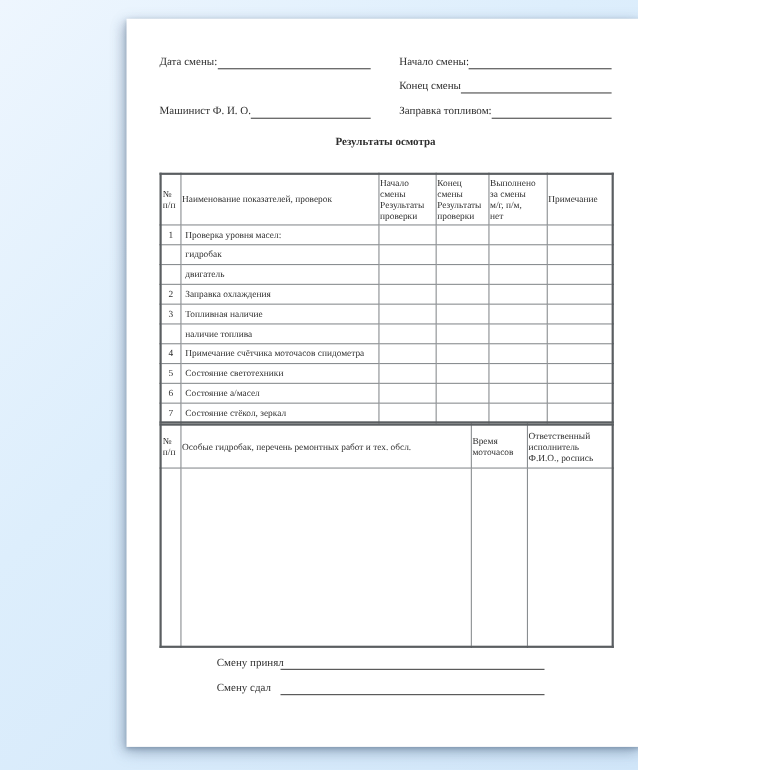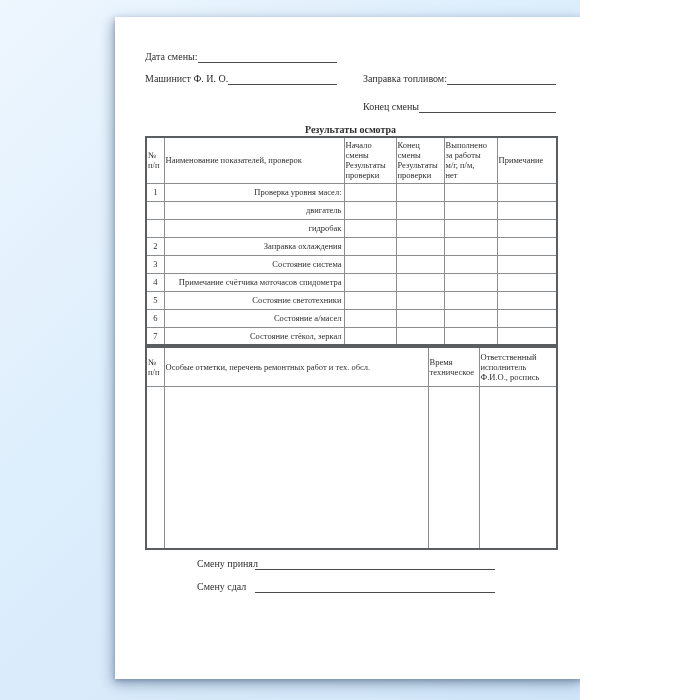--- a/index.html
+++ b/index.html
@@ -33,33 +33,33 @@
   .field-row{display:flex;align-items:flex-end;height:13px;margin-bottom:9px;font-size:10px;line-height:12px;}
   .field-row.r2{margin-bottom:10px;}
   .field-row.r3{margin-bottom:15px;}
   .w-left{width:192px;}
   .w-right{width:193px;}
   .gap{flex:1;}
   .field{display:flex;align-items:flex-end;}
   .flabel{white-space:nowrap;}
   .fline{flex:1;border-bottom:1px solid var(--rule-line);height:12px;}
 
-  .section-title{font-weight:bold;text-align:center;font-size:10px;line-height:13px;}
+  .section-title{font-weight:bold;text-align:center;font-size:10px;line-height:13px;margin-bottom:21px;}
   .section-title.second{margin-top:8px;margin-bottom:7px;}
 
   
   table{border-collapse:collapse;table-layout:fixed;width:411px;border:2px solid var(--border-outer);}
   th,td{border:1px solid var(--border-inner);overflow:hidden;}
   th{
     font-weight:normal;font-size:8.5px;line-height:10px;
     white-space:pre-line;text-align:left;vertical-align:middle;padding:2px 1px;
   }
   td{font-size:8.5px;line-height:10px;vertical-align:middle;}
   td.num{text-align:center;padding:0 1px;}
-  td.name{text-align:right;padding:0 2px 0 4px;white-space:nowrap;}
+  td.name{text-align:left;padding:0 2px 0 4px;white-space:nowrap;}
   .t1 thead tr{height:46px;}
   .t1 tbody tr{height:18px;}
   .t2 thead tr{height:39px;}
   .t2 tbody tr{height:163px;}
   .t2 tbody td{vertical-align:top;}
 
   
   .sig-row{display:flex;align-items:flex-end;width:298px;margin-left:52px;height:13px;font-size:10px;line-height:12px;}
   .sig-row.s1{margin-top:7px;}
   .sig-row.s2{margin-top:10px;align-items:center;}
@@ -72,39 +72,43 @@
 <div class="stage">
   <div class="paper">
     <div class="content">
 
       <div class="field-row">
         <div class="field w-left">
           <span class="flabel">Дата смены:</span>
           <span class="fline"></span>
         </div>
         <div class="gap"></div>
-      </div>
-
-      <div class="field-row r3">
-        <div class="field w-left">
-          <span class="flabel">Машинист Ф. И. О.</span>
-          <span class="fline"></span>
-        </div>
-        <div class="gap"></div>
         <div class="field w-right">
-          <span class="flabel">Заправка топливом:</span>
+          <span class="flabel">Начало смены:</span>
           <span class="fline"></span>
         </div>
       </div>
 
       <div class="field-row r2">
         <div class="w-left"></div>
         <div class="gap"></div>
         <div class="field w-right">
           <span class="flabel">Конец смены</span>
+          <span class="fline"></span>
+        </div>
+      </div>
+
+      <div class="field-row r3">
+        <div class="field w-left">
+          <span class="flabel">Машинист Ф. И. О.</span>
+          <span class="fline"></span>
+        </div>
+        <div class="gap"></div>
+        <div class="field w-right">
+          <span class="flabel">Заправка топливом:</span>
           <span class="fline"></span>
         </div>
       </div>
 
       <div class="section-title">Результаты осмотра</div>
 
       <table class="t1">
         <colgroup>
           <col style="width:18px">
             <col style="width:180px">
@@ -120,62 +124,70 @@
             <th>Наименование показателей, проверок</th>
             <th>Начало
 смены
 Результаты
 проверки</th>
             <th>Конец
 смены
 Результаты
 проверки</th>
             <th>Выполнено
-за работы
+за смены
 м/г, п/м,
 нет</th>
             <th>Примечание</th>
           </tr>
         </thead>
         <tbody>
           <tr>
             <td class="num">1</td>
             <td class="name">Проверка уровня масел:</td>
             <td></td>
               <td></td>
               <td></td>
               <td></td>
           </tr>
           <tr>
             <td class="num"></td>
+            <td class="name">гидробак</td>
+            <td></td>
+              <td></td>
+              <td></td>
+              <td></td>
+          </tr>
+          <tr>
+            <td class="num"></td>
             <td class="name">двигатель</td>
-            <td></td>
-              <td></td>
-              <td></td>
-              <td></td>
-          </tr>
-          <tr>
-            <td class="num"></td>
-            <td class="name">гидробак</td>
             <td></td>
               <td></td>
               <td></td>
               <td></td>
           </tr>
           <tr>
             <td class="num">2</td>
             <td class="name">Заправка охлаждения</td>
             <td></td>
               <td></td>
               <td></td>
               <td></td>
           </tr>
           <tr>
             <td class="num">3</td>
-            <td class="name">Состояние система</td>
+            <td class="name">Топливная наличие</td>
+            <td></td>
+              <td></td>
+              <td></td>
+              <td></td>
+          </tr>
+          <tr>
+            <td class="num"></td>
+            <td class="name">наличие топлива</td>
             <td></td>
               <td></td>
               <td></td>
               <td></td>
           </tr>
           <tr>
             <td class="num">4</td>
             <td class="name">Примечание счётчика моточасов спидометра</td>
             <td></td>
               <td></td>
@@ -214,23 +226,23 @@
         <colgroup>
           <col style="width:18px">
             <col style="width:264px">
             <col style="width:51px">
             <col style="width:78px">
         </colgroup>
         <thead>
           <tr>
             <th>№
 п/п</th>
-            <th>Особые отметки, перечень ремонтных работ и тех. обсл.</th>
+            <th>Особые гидробак, перечень ремонтных работ и тех. обсл.</th>
             <th>Время
-техническое</th>
+моточасов</th>
             <th>Ответственный
 исполнитель
 Ф.И.О., роспись</th>
           </tr>
         </thead>
         <tbody>
           <tr>
             <td class="num"></td>
             <td class="name"></td>
             <td></td>

